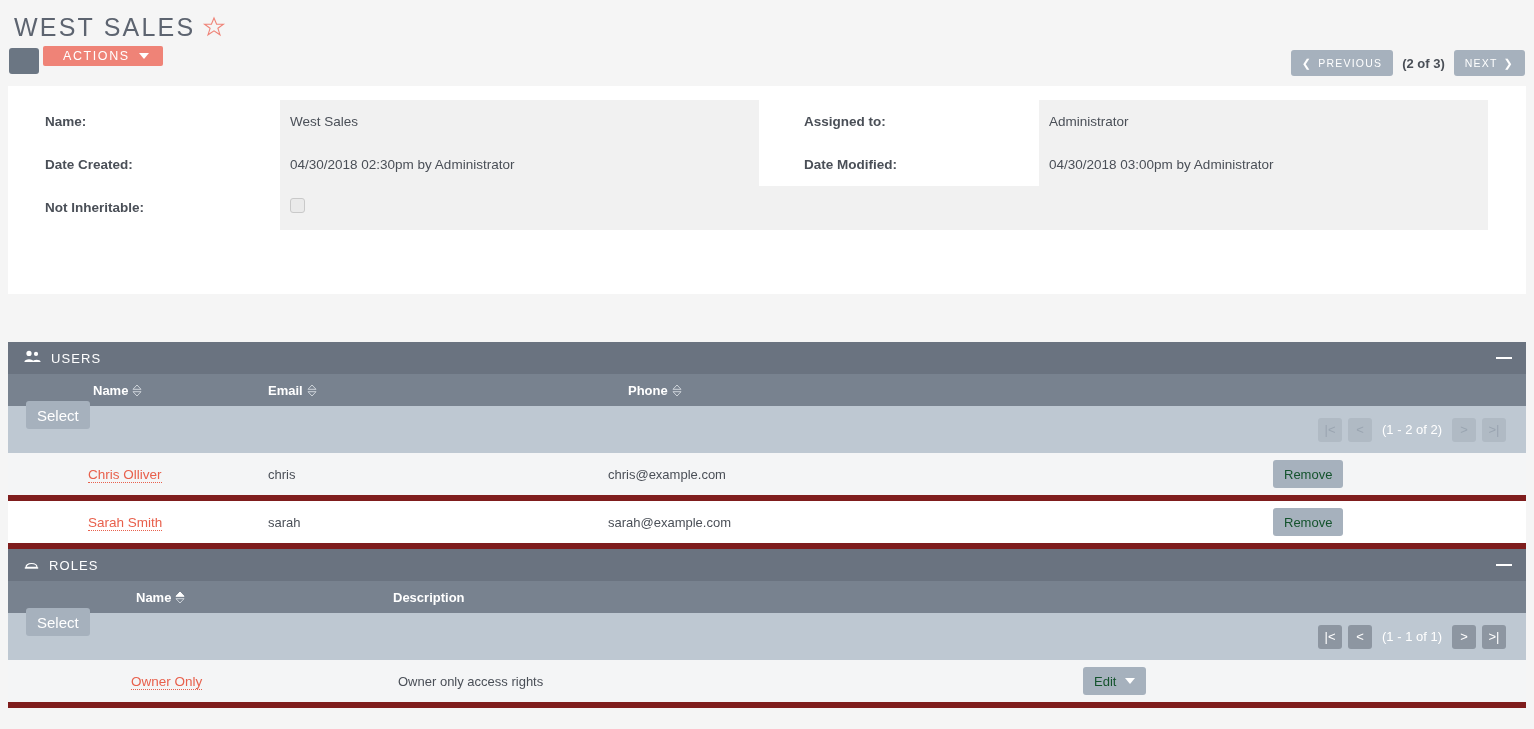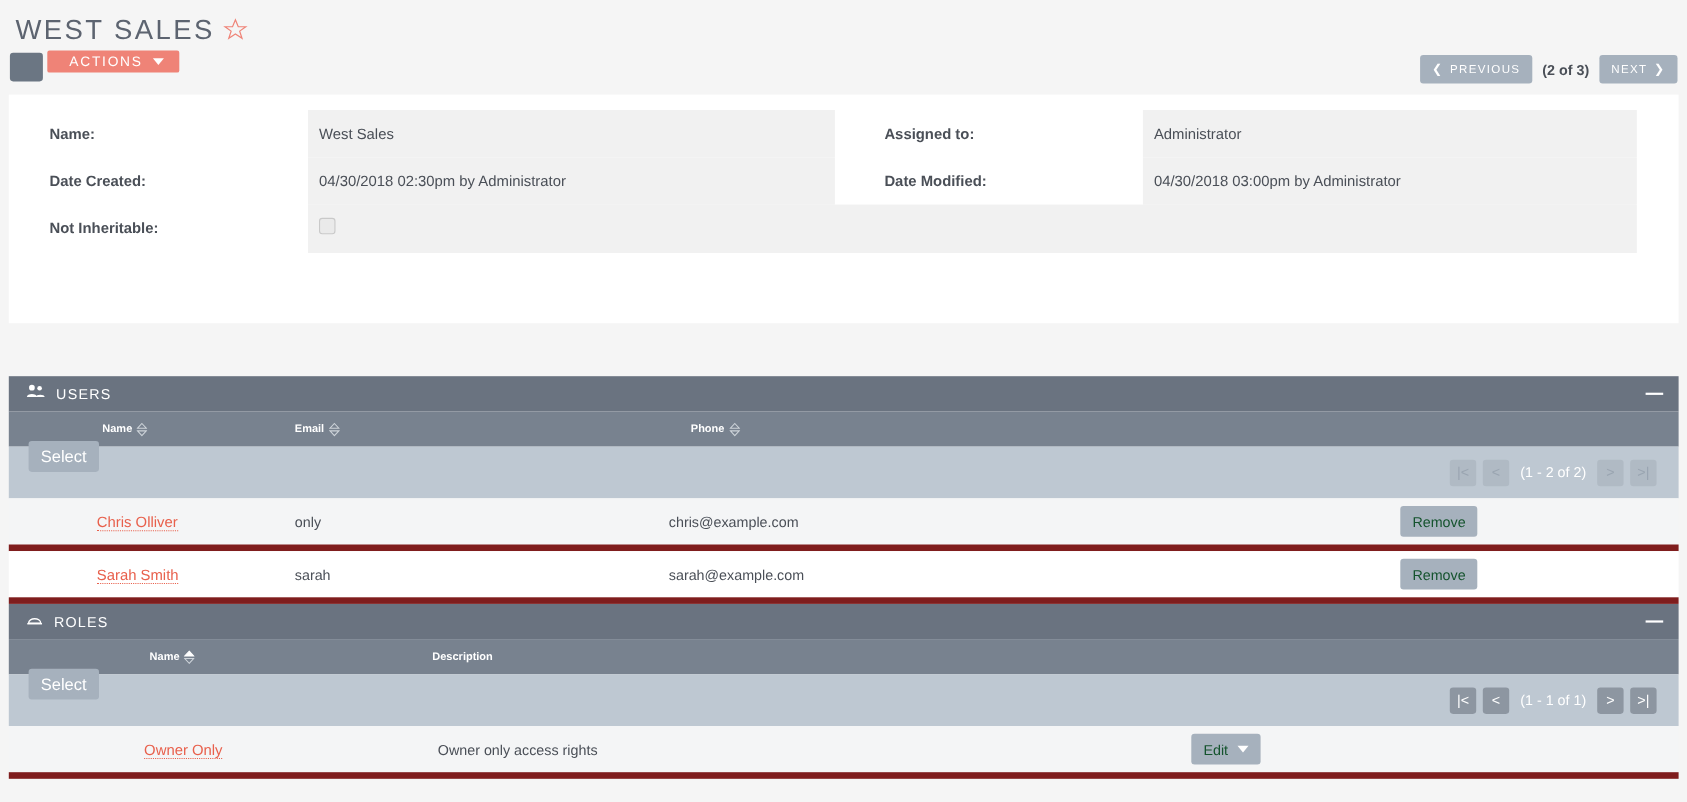--- a/index.html
+++ b/index.html
@@ -163,21 +163,21 @@
     background: #ffffff;
     cursor: pointer;
   }
 
   .col-head {
     background: #78828f;
     height: 32px;
     display: flex;
     align-items: center;
     color: #ffffff;
-    font-size: 10px;
+    font-size: 13px;
     font-weight: bold;
   }
   .col-head .c { display: flex; align-items: center; gap: 4px; }
   .sort-ic { display:flex; flex-direction: column; gap:1px; }
 
   .pager-row {
     background: #bec8d2;
     height: 47px;
     display: flex;
     align-items: center;
@@ -381,21 +381,21 @@
       <span class="pg-label">(1 - 2 of 2)</span>
       <button class="pg-btn">&gt;</button>
       <button class="pg-btn">&gt;|</button>
     </div>
   </div>
 
   <div class="data-row alt">
     <div style="width:260px; padding-left:80px;">
       <a class="link">Chris Olliver</a>
     </div>
-    <div style="width:340px;">only</div>
+    <div style="width:340px;">chris</div>
     <div style="width:345px;">chris@example.com</div>
     <div style="width:320px;"></div>
     <button class="btn-grey">Remove</button>
   </div>
 
   <div class="data-row plain">
     <div style="width:260px; padding-left:80px;">
       <a class="link">Sarah Smith</a>
     </div>
     <div style="width:340px;">sarah</div>

